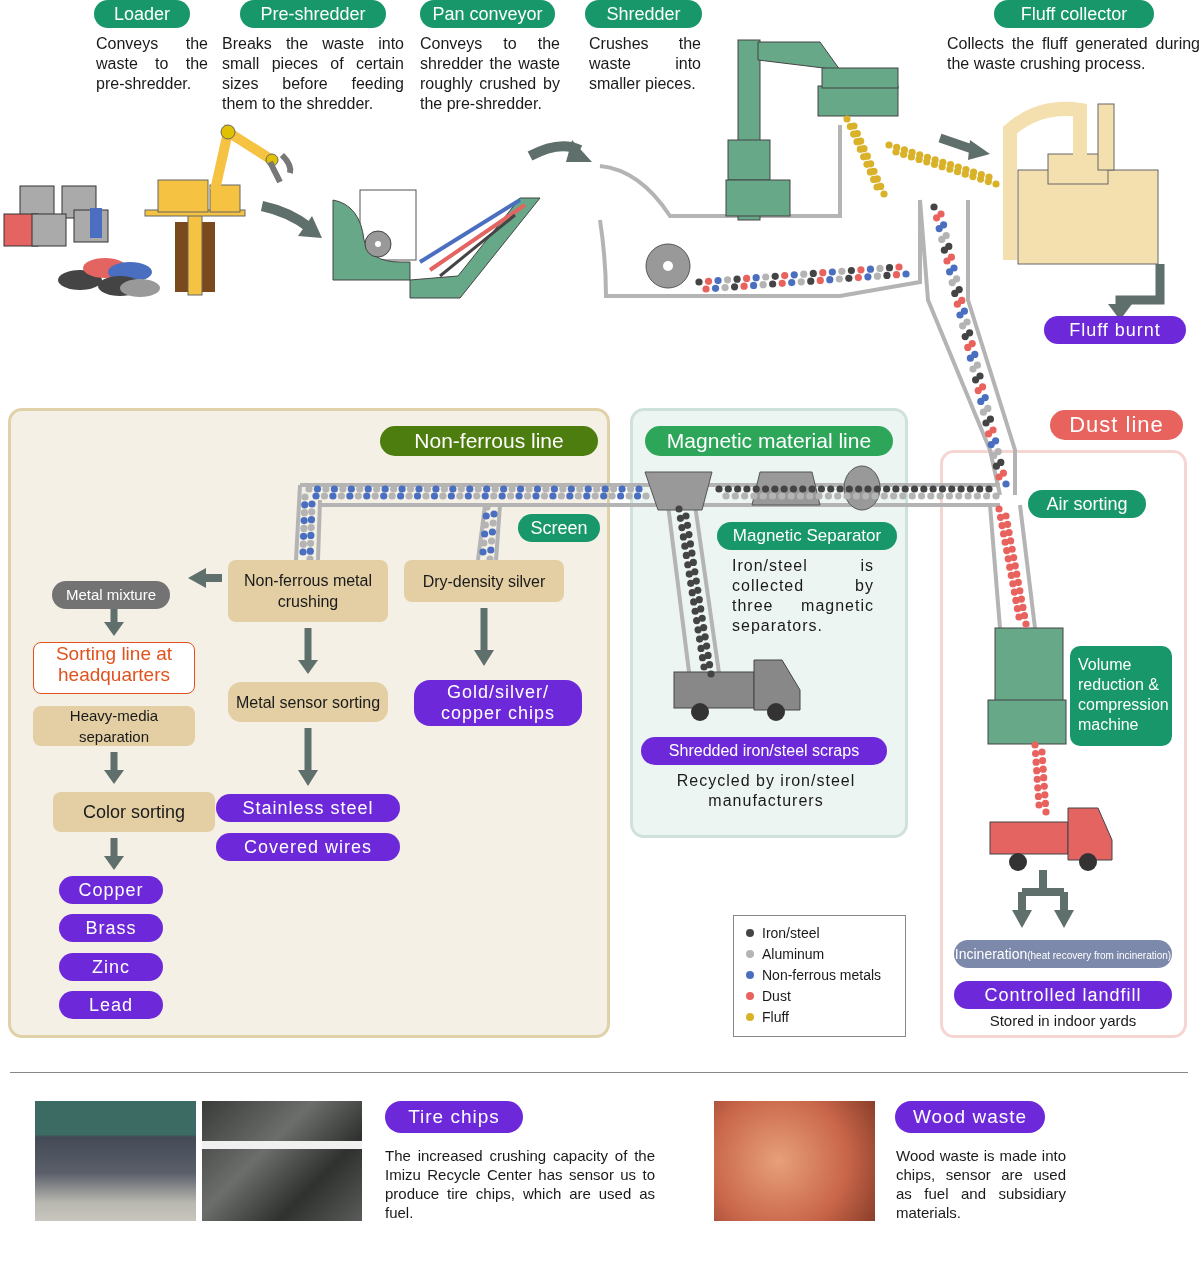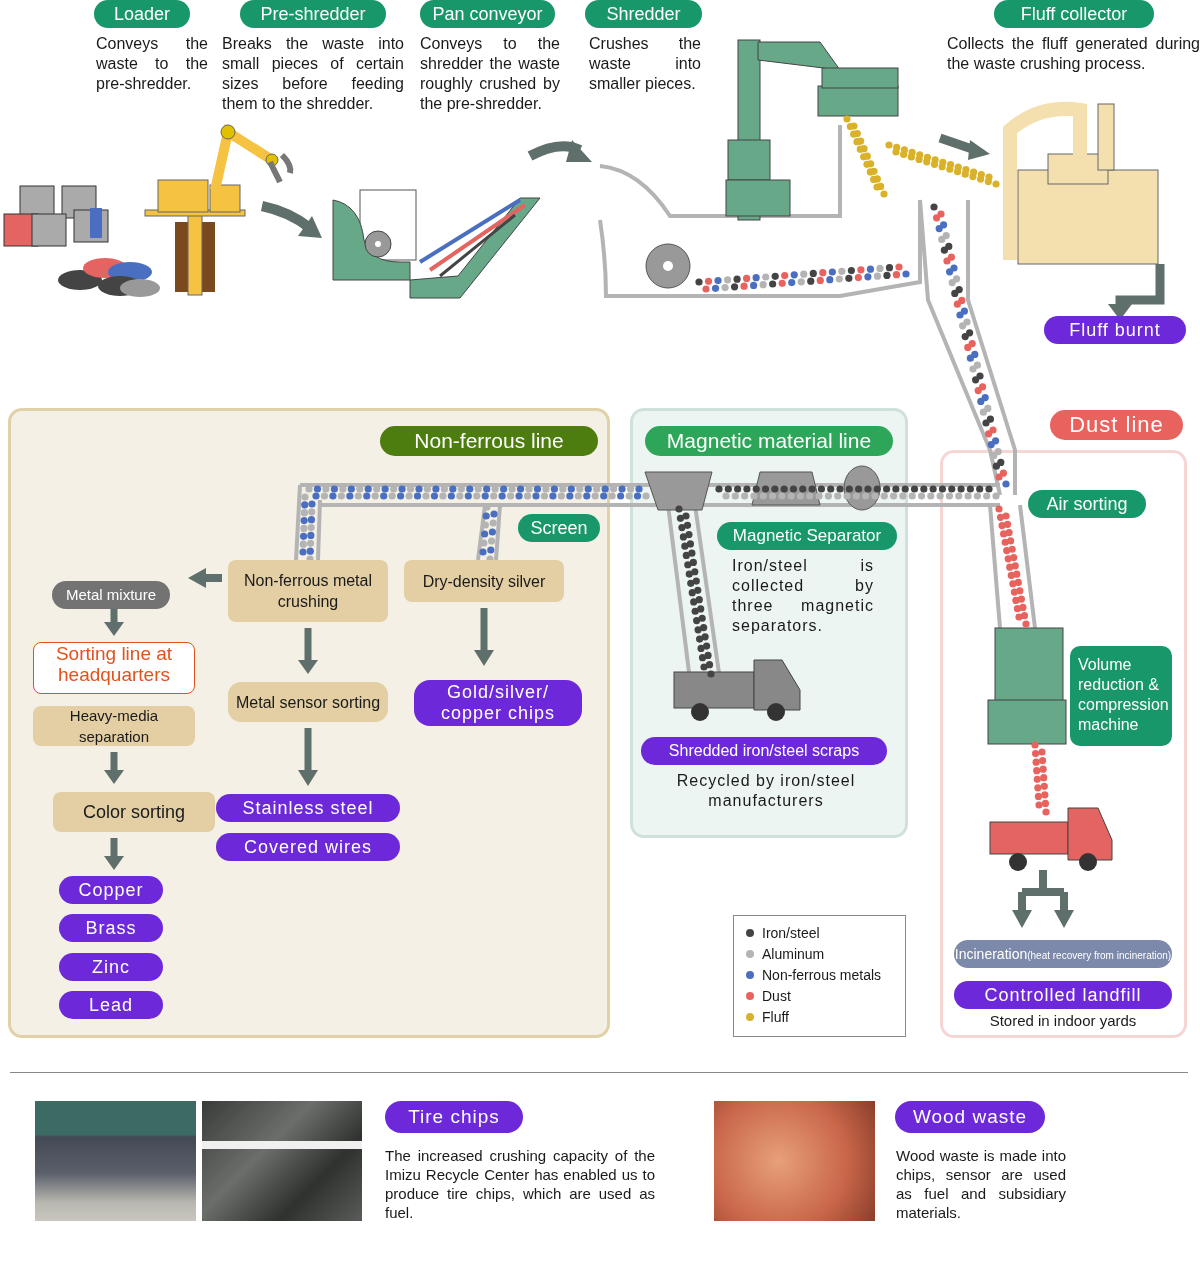--- a/index.html
+++ b/index.html
@@ -619,17 +619,17 @@
     </div>
 </div>
 
 <div class="abs" style="left:10px;top:1072px;width:1178px;height:1px;background:#888;"></div>
 
 <div class="photo" style="left:35px;top:1101px;width:161px;height:120px;background:linear-gradient(180deg,#3b6b62 0%,#3b6b62 28%,#444a55 30%,#5a5f6a 60%,#b9b8b0 85%,#c8c6bf 100%);"></div>
 <div class="photo" style="left:202px;top:1101px;width:160px;height:120px;background:linear-gradient(135deg,#3a3c3a,#6b6e6a 40%,#2f312f 70%,#5a5c5a);">
   <div style="position:absolute;left:0;top:40px;width:160px;height:8px;background:#f0f0f0;"></div>
 </div>
 <div class="abs pill-blue" style="left:385px;top:1101px;width:138px;height:32px;line-height:32px;font-size:19px;">Tire chips</div>
-<div class="abs desc" style="left:385px;top:1146px;width:270px;font-size:15px;line-height:19px;">The increased crushing capacity of the Imizu Recycle Center has enabled us to produce tire chips, which are used as fuel.</div>
+<div class="abs desc" style="left:385px;top:1146px;width:270px;font-size:15px;line-height:19px;">The increased crushing capacity of the Imizu Recycle Center has sensor us to produce tire chips, which are used as fuel.</div>
 
 <div class="photo" style="left:714px;top:1101px;width:161px;height:120px;background:radial-gradient(circle at 40% 50%,#e7a07a,#c9664a 60%,#8a3e2a);"></div>
 <div class="abs pill-blue" style="left:895px;top:1101px;width:150px;height:32px;line-height:32px;font-size:19px;">Wood waste</div>
 <div class="abs desc" style="left:896px;top:1146px;width:170px;font-size:15px;line-height:19px;">Wood waste is made into chips, sensor are used as fuel and subsidiary materials.</div>
 
 </body></html>

